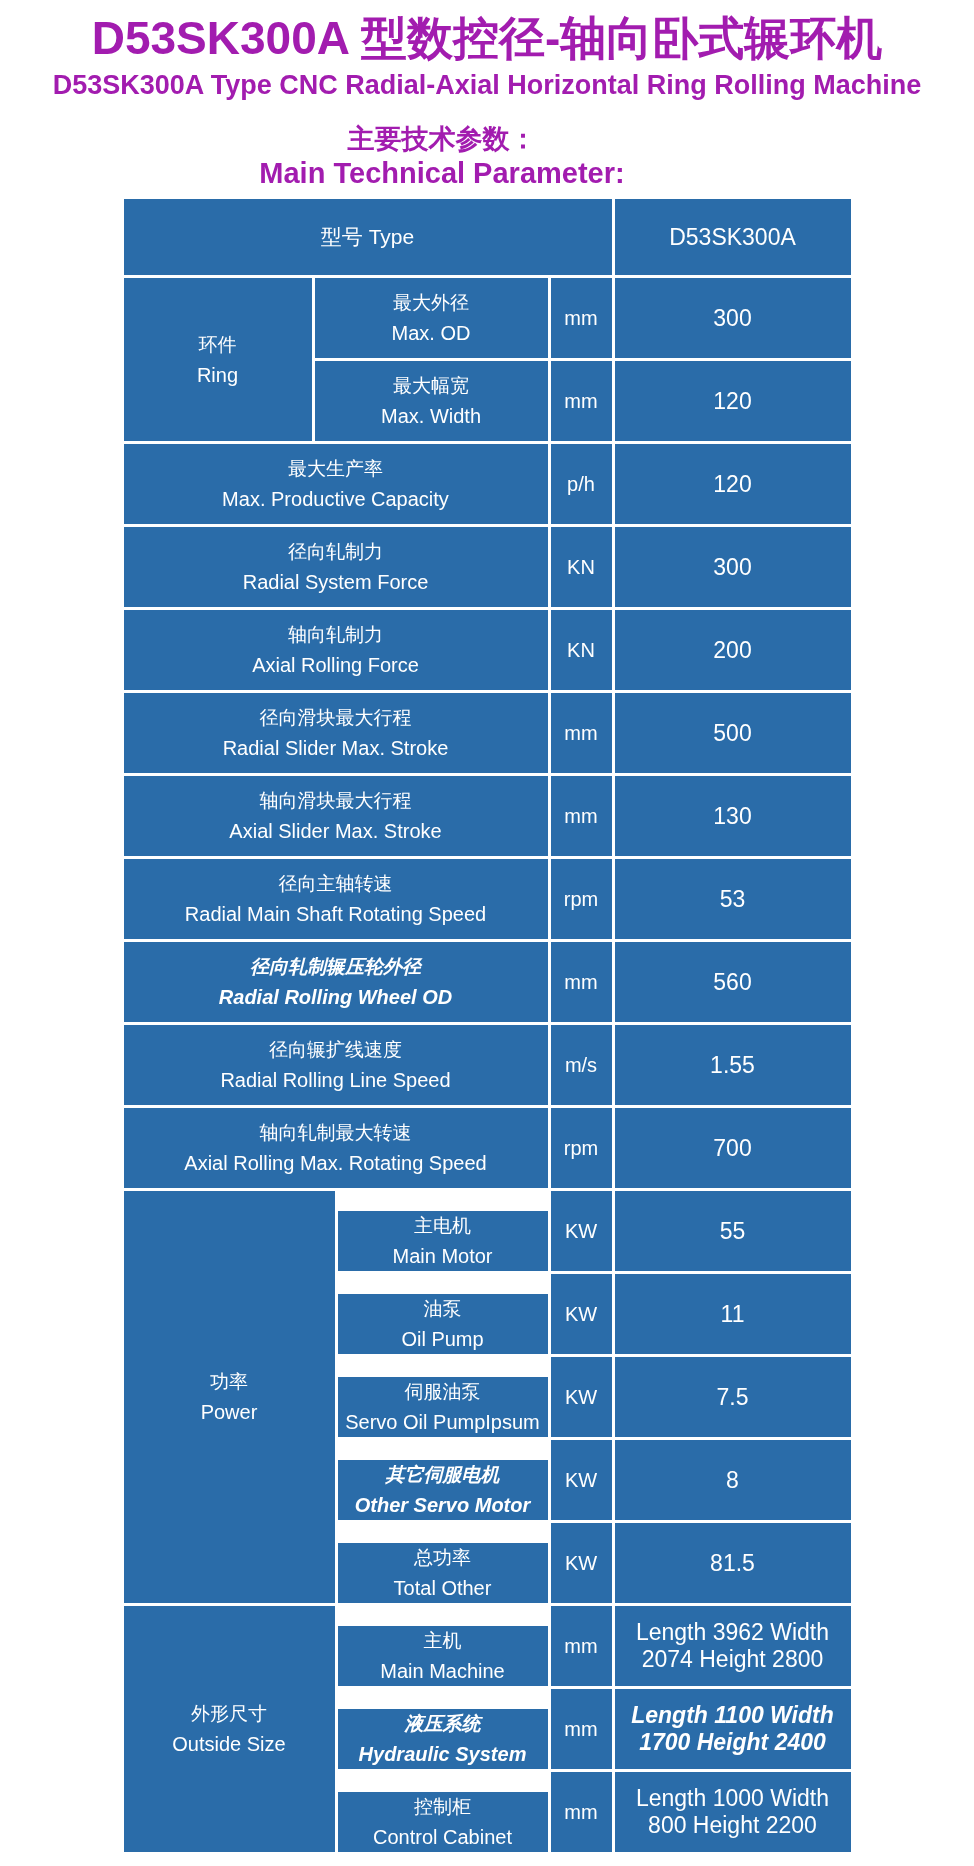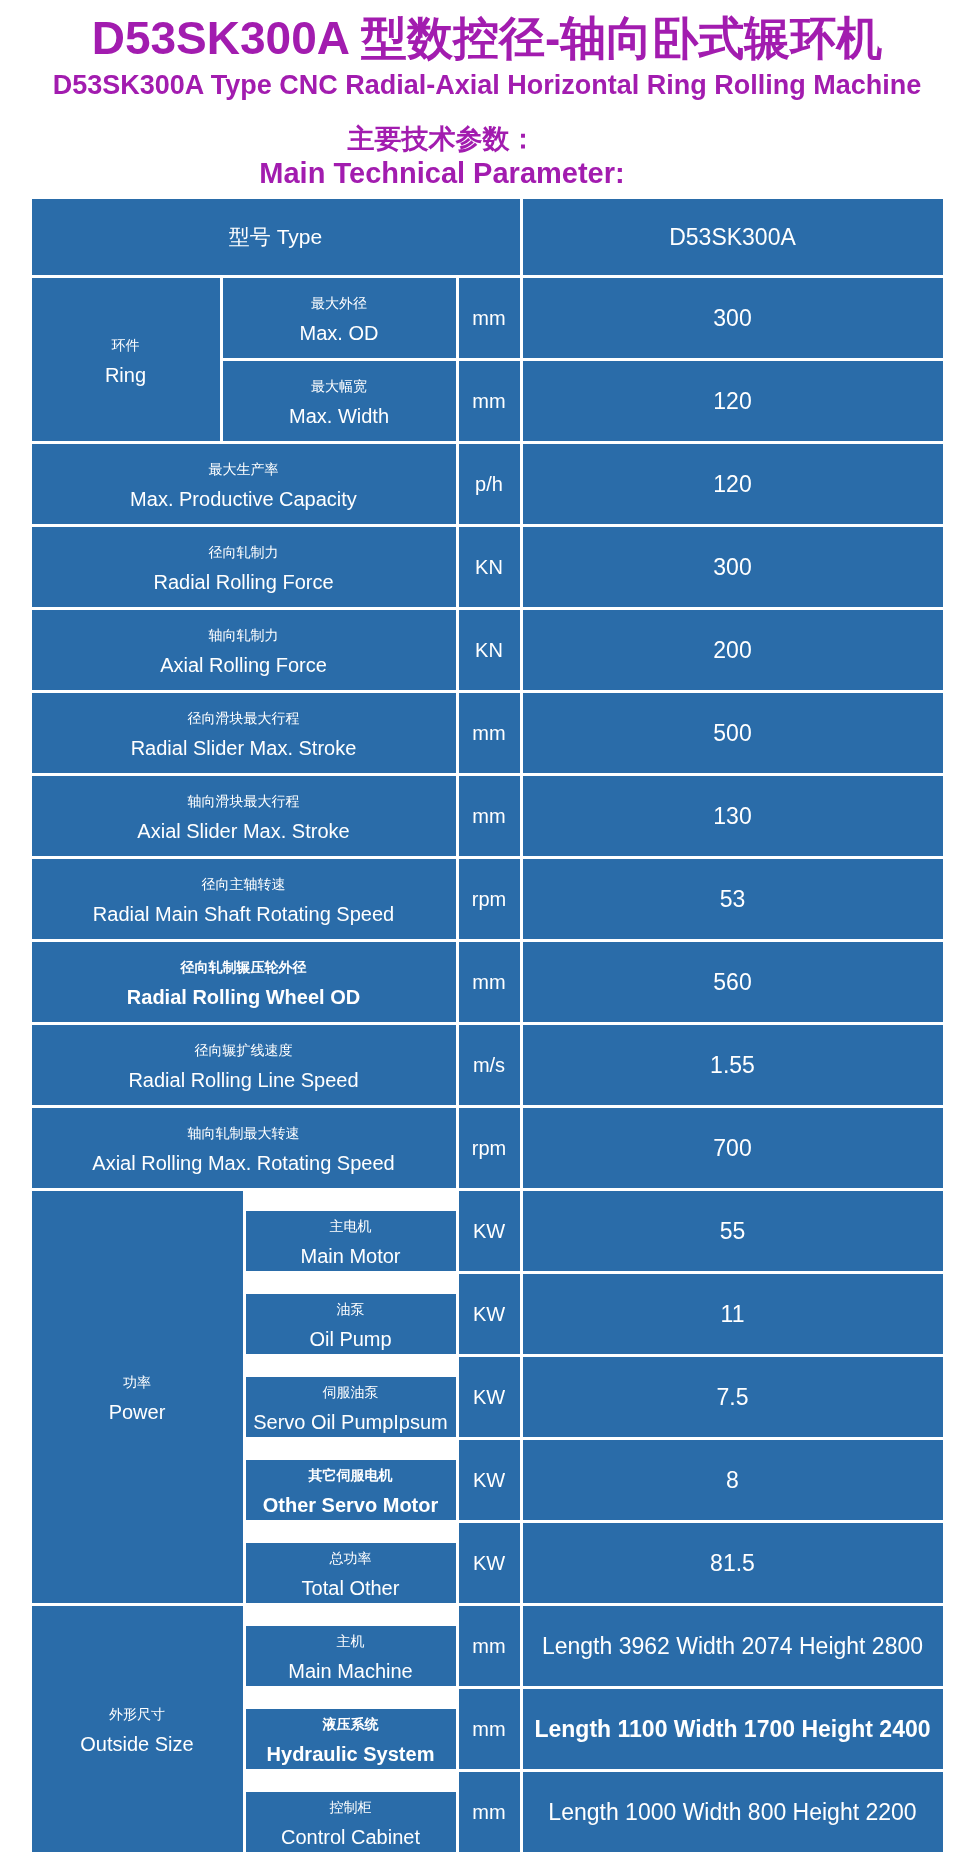--- a/index.html
+++ b/index.html
@@ -28,21 +28,21 @@
     font-weight: bold;
     margin-top: 6px;
     white-space: nowrap;
   }
   .section-heading { margin-top: 21px; transform: translateX(-45px); }
   .sh-cn { font-size: 27px; line-height: 35px; font-weight: bold; }
   .sh-en { font-size: 29px; line-height: 33px; font-weight: bold; }
 
   
   .spec-table {
-    width: 911px;
+    width: 727px;
     margin: 9px auto 0 auto;
     display: flex;
     flex-direction: column;
     gap: 3px;
   }
   .t-row { display: flex; gap: 3px; height: 80px; }
   .t-row.first { height: 76px; }
   .t-section { display: flex; gap: 3px; }
   .sec-col { display: flex; flex-direction: column; gap: 3px; flex: 1; }
   .cell {
@@ -55,26 +55,26 @@
     text-align: center;
   }
   .w-label-full { width: 488px; }
   .w-name-a { width: 424px; }   
   .w-group-ring { width: 188px; }
   .w-name-b { width: 233px; }   
   .w-group-big { width: 211px; }
   .w-name-c { width: 210px; margin-top: 20px; }   
   .w-unit { width: 61px; }
   .w-value { flex: 1; }
-  .cn { font-size: 14px; line-height: 30px; }
+  .cn { font-size: 19px; line-height: 30px; }
   .en { font-size: 20px; line-height: 30px; }
   .one-line { font-size: 21px; line-height: 30px; }
   .unit-text { font-size: 20px; }
   .val-text { font-size: 23px; }
-  .emph .cn, .emph .en, .emph .val-text { font-weight: bold; }
+  .emph .cn, .emph .en, .emph .val-text { font-weight: bold; font-style: italic; }
 </style>
 </head>
 <body>
 
 <div class="page">
 
   <div class="header">
     <div class="title-cn">D53SK300A 型数控径-轴向卧式辗环机</div>
     <div class="title-en">D53SK300A Type CNC Radial-Axial Horizontal Ring Rolling Machine</div>
     <div class="section-heading">
@@ -136,21 +136,21 @@
         <span class="unit-text">p/h</span>
       </div>
       <div class="cell w-value">
         <span class="val-text">120</span>
       </div>
     </div>
 
     <div class="t-row">
       <div class="cell w-name-a">
         <span class="cn">径向轧制力</span>
-        <span class="en">Radial Rolling Force</span>
+        <span class="en">Radial System Force</span>
       </div>
       <div class="cell w-unit">
         <span class="unit-text">KN</span>
       </div>
       <div class="cell w-value">
         <span class="val-text">300</span>
       </div>
     </div>
 
     <div class="t-row">

